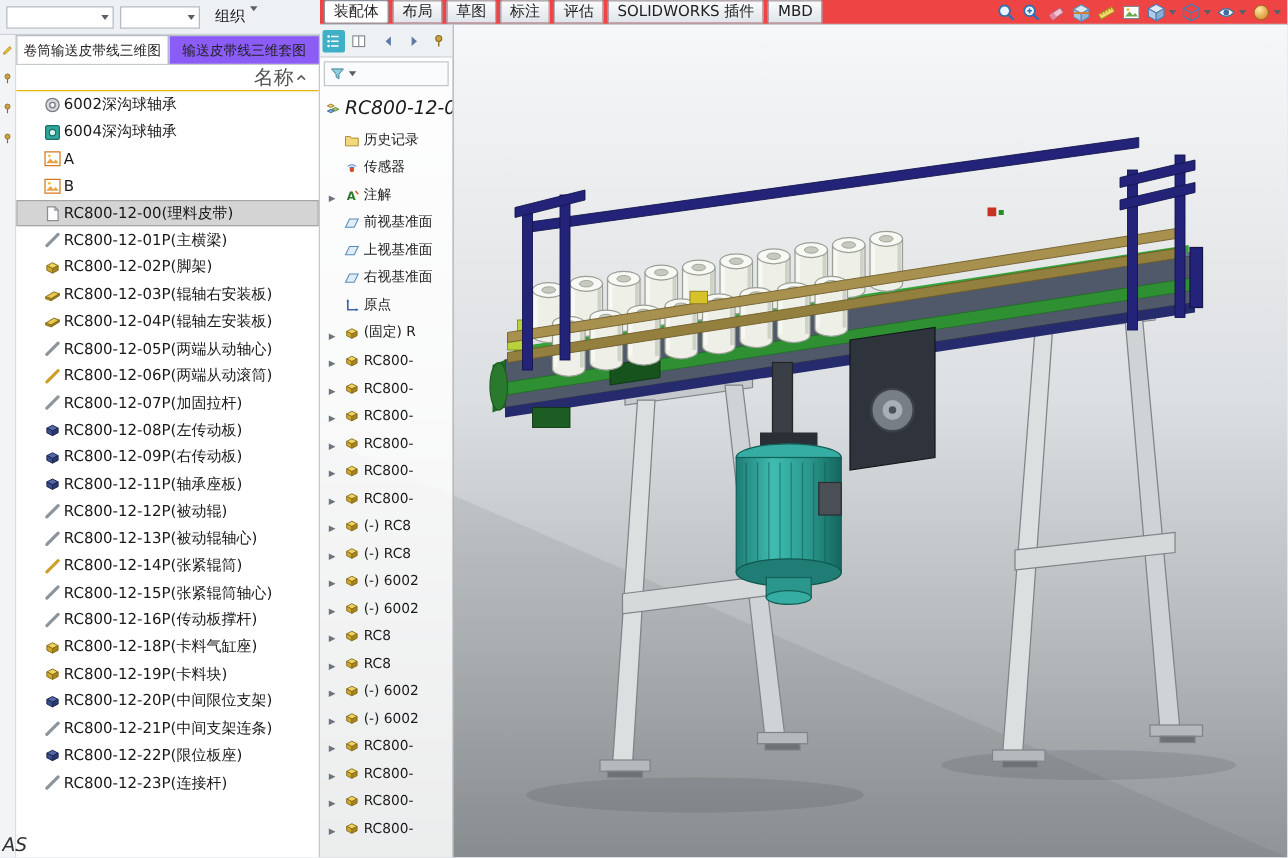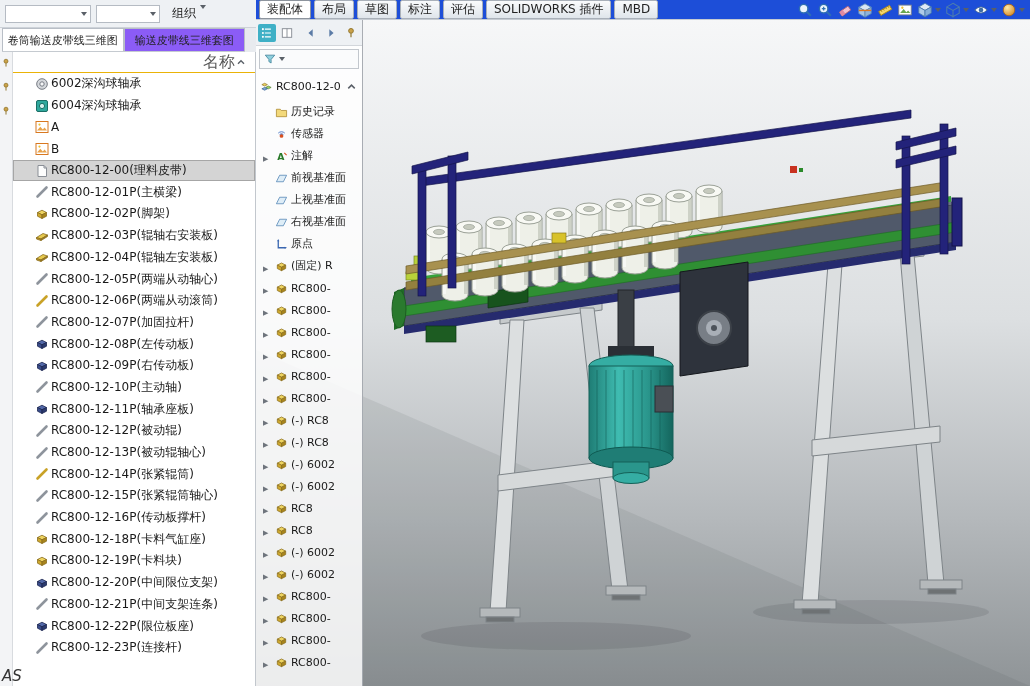--- a/index.html
+++ b/index.html
@@ -15,38 +15,38 @@
   #topbar-left{position:absolute;left:0;top:0;width:256px;height:28px;background:#eef1f4;
     border-bottom:1px solid #cdd2d8;display:flex;align-items:center;gap:5px;padding:0 5px;box-sizing:border-box;}
   .ddpane{height:18px;background:#fff;border:1px solid #b5bbc3;display:flex;align-items:center;
     justify-content:flex-end;padding:0 3px;box-sizing:border-box;}
   .ddpane.p1{width:86px;} .ddpane.p2{width:64px;}
   .organize{height:18px;display:flex;align-items:flex-start;gap:4px;padding:0 6px;border:1px solid transparent;}
   .dd-caret{width:0;height:0;border-left:3.5px solid transparent;border-right:3.5px solid transparent;
     border-top:4px solid #5a6068;display:inline-block;}
 
   
-  #ribbon{position:absolute;left:256px;top:0;width:774px;height:20px;background:#1d4ed8;
+  #ribbon{position:absolute;left:256px;top:0;width:774px;height:20px;background:#ef4444;
     border-bottom:1px solid #c6ccd3;display:flex;align-items:center;box-sizing:border-box;}
   #ribbon-tabs{display:flex;align-items:center;}
   .rtab{font-size:12px;line-height:15px;padding:1px 7px;margin-left:3px;border:1px solid #a9b0b9;
     background:linear-gradient(#fafbfc,#dfe5eb);border-radius:2px;white-space:nowrap;cursor:default;color:#222;}
   .rtab.active{background:#fff;border-color:#8d949d;}
   #view-toolbar{margin-left:auto;display:flex;align-items:center;gap:4px;padding-right:5px;}
   .tbtn{display:flex;align-items:center;gap:2px;height:18px;cursor:default;}
   .tbtn .icon svg{width:16px;height:16px;}
 
   
   #left-strip{position:absolute;left:0;top:28px;width:13px;height:658px;background:#f3f4f6;
     border-right:1px solid #d8dbdf;display:flex;flex-direction:column;align-items:center;
     padding-top:6px;gap:14px;box-sizing:border-box;}
   #left-strip .icon svg{width:10px;height:10px;}
 
   
-  #file-tabs{position:absolute;left:2px;top:28px;width:243px;height:24px;display:flex;
+  #file-tabs{position:absolute;left:13px;top:28px;width:243px;height:24px;display:flex;
     background:#dfe3e8;border-bottom:1px solid #c5cad0;box-sizing:border-box;}
   .ftab{flex:1;font-size:11px;display:flex;align-items:center;justify-content:center;
     border:1px solid #b8bec6;border-bottom:none;background:#8b5cf6;white-space:nowrap;
     overflow:hidden;cursor:default;color:#222;}
   .ftab.active{background:#fff;}
 
   
   #file-panel{position:absolute;left:13px;top:52px;width:243px;height:634px;background:#fff;
     border-right:1px solid #c2c7cd;box-sizing:border-box;overflow:hidden;}
   .fp-header{height:20px;display:flex;align-items:center;justify-content:flex-end;
@@ -64,22 +64,22 @@
     background:rgba(255,255,255,0.84);border-right:1px solid rgba(140,146,153,.75);box-sizing:border-box;overflow:hidden;}
   .tp-tabs{height:26px;display:flex;align-items:center;gap:2px;padding:2px 2px;background:#eef1f4;
     border-bottom:1px solid #d2d6db;box-sizing:border-box;}
   .tab-ic{width:18px;height:18px;display:flex;align-items:center;justify-content:center;cursor:default;}
   .tab-ic svg{width:12px;height:12px;}
   .tab-ic.active{background:#3fb0c6;border-radius:2px;}
   .tp-spacer{flex:1;}
   .tp-filter{height:20px;margin:3px 3px 6px 3px;border:1px solid #c2c7cd;background:#fafbfc;
     display:flex;align-items:center;gap:3px;padding:0 4px;box-sizing:border-box;}
   .tp-filter .icon svg{width:12px;height:12px;}
-  #tree-root-row{height:22px;display:flex;align-items:center;gap:3px;padding:0 4px;font-size:11px;
-    margin-top:6px;white-space:nowrap;overflow:hidden;}
+  #tree-root-row{height:22px;display:flex;align-items:center;gap:3px;padding:0 4px;font-size:15px;
+    margin-top:6px;white-space:nowrap;overflow:hidden;font-style:italic;}
   #tree-root-row .icon svg{width:13px;height:13px;}
   #tree-root-row .chev{margin-left:auto;}
   .tree-row{height:22px;display:flex;align-items:flex-end;gap:3px;padding-left:7px;font-size:11px;
     white-space:nowrap;overflow:hidden;cursor:default;}
   .tree-row .arrow{width:9px;font-size:7px;color:#6e747c;flex:none;}
   .tree-row .icon svg{width:13px;height:13px;}
 
   #status-snippet{position:absolute;left:2px;bottom:1px;font-size:15px;color:#333;z-index:6;font-style:italic;}
 </style>
 </head>
@@ -378,28 +378,20 @@
               <path d="M2.5 5.5 7 3.2l4.5 2.3L7 7.8Z" fill="#5268a8" stroke="#1d2750" stroke-width=".8"></path>
               <path d="M2.5 5.5 7 7.8v3.7L2.5 9.2Z" fill="#3a4d8c" stroke="#1d2750" stroke-width=".8"></path>
               <path d="M11.5 5.5 7 7.8v3.7l4.5-2.3Z" fill="#2b3a6e" stroke="#1d2750" stroke-width=".8"></path>
             </svg>
           </span>
           <span>RC800-12-09P(右传动板)</span>
         </div>
         <div class="file-row">
           <span class="icon">
             <svg viewBox="0 0 14 14">
-              <line x1="2.5" y1="11.5" x2="11.5" y2="2.5" stroke="#8e949c" stroke-width="2.6" stroke-linecap="round"></line>
-            </svg>
-          </span>
-          <span>RC800-12-10P(主动轴)</span>
-        </div>
-        <div class="file-row">
-          <span class="icon">
-            <svg viewBox="0 0 14 14">
               <path d="M2.5 5.5 7 3.2l4.5 2.3L7 7.8Z" fill="#5268a8" stroke="#1d2750" stroke-width=".8"></path>
               <path d="M2.5 5.5 7 7.8v3.7L2.5 9.2Z" fill="#3a4d8c" stroke="#1d2750" stroke-width=".8"></path>
               <path d="M11.5 5.5 7 7.8v3.7l4.5-2.3Z" fill="#2b3a6e" stroke="#1d2750" stroke-width=".8"></path>
             </svg>
           </span>
           <span>RC800-12-11P(轴承座板)</span>
         </div>
         <div class="file-row">
           <span class="icon">
             <svg viewBox="0 0 14 14">

